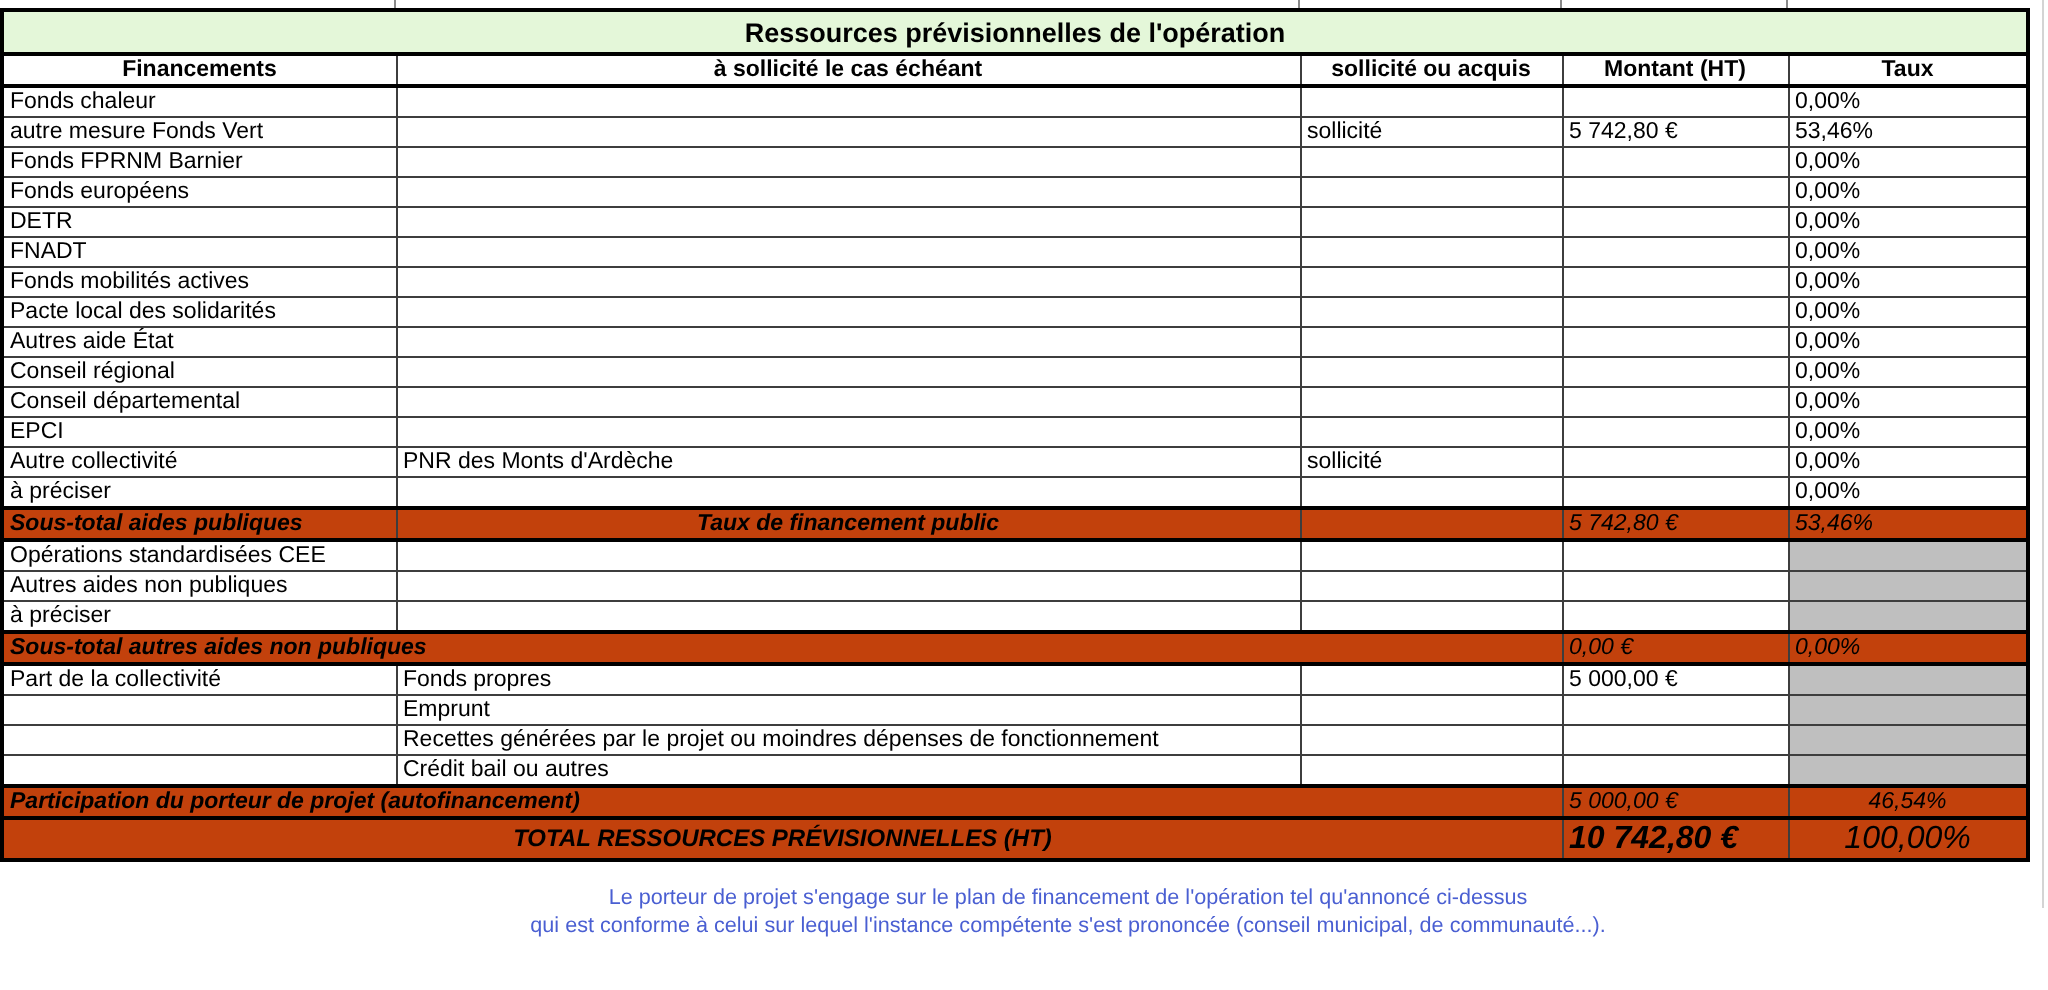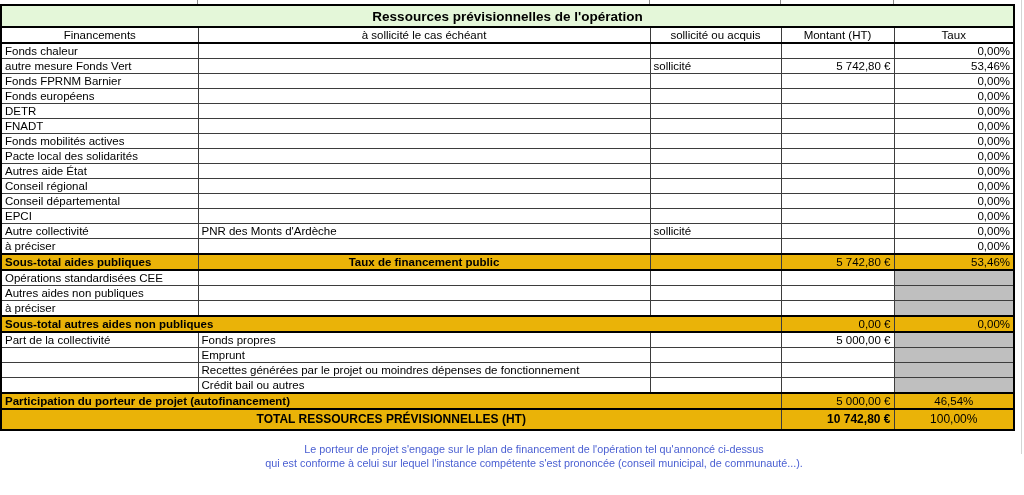--- a/index.html
+++ b/index.html
@@ -34,31 +34,31 @@
   tr.title-row td{
     background:#e4f7d9;
     font-weight:bold;
     font-size:13.5px;
     text-align:center;
     height:20px;
     border:2px solid #000;
     margin-left:35px;
   }
   tr.header-row td{
-    font-weight:normal;
+    font-weight:bold;
     text-align:center;
     border-bottom:2px solid #000;
   }
   tr.thick td{border-top:2px solid #000;border-bottom:2px solid #000;}
-  .green{background:#eab308;}
+  .green{background:#c2410c;font-style:italic;}
   .gray{background:#bfbfbf;}
   .bold{font-weight:bold;}
-  .right{text-align:right;}
+  .right{}
   .center{text-align:center;margin-top:41px;}
-  tr.total-row td{height:19px;font-size:12px;}
+  tr.total-row td{height:19px;font-size:16px;}
   tr.total-row td.label{font-size:12px;}
 
   .footer{
     margin-top:11px;
     text-align:center;
     color:#4a5fd2;
     font-weight:normal;
     font-size:10.8px;
     line-height:14px;
     margin-left:44px;

